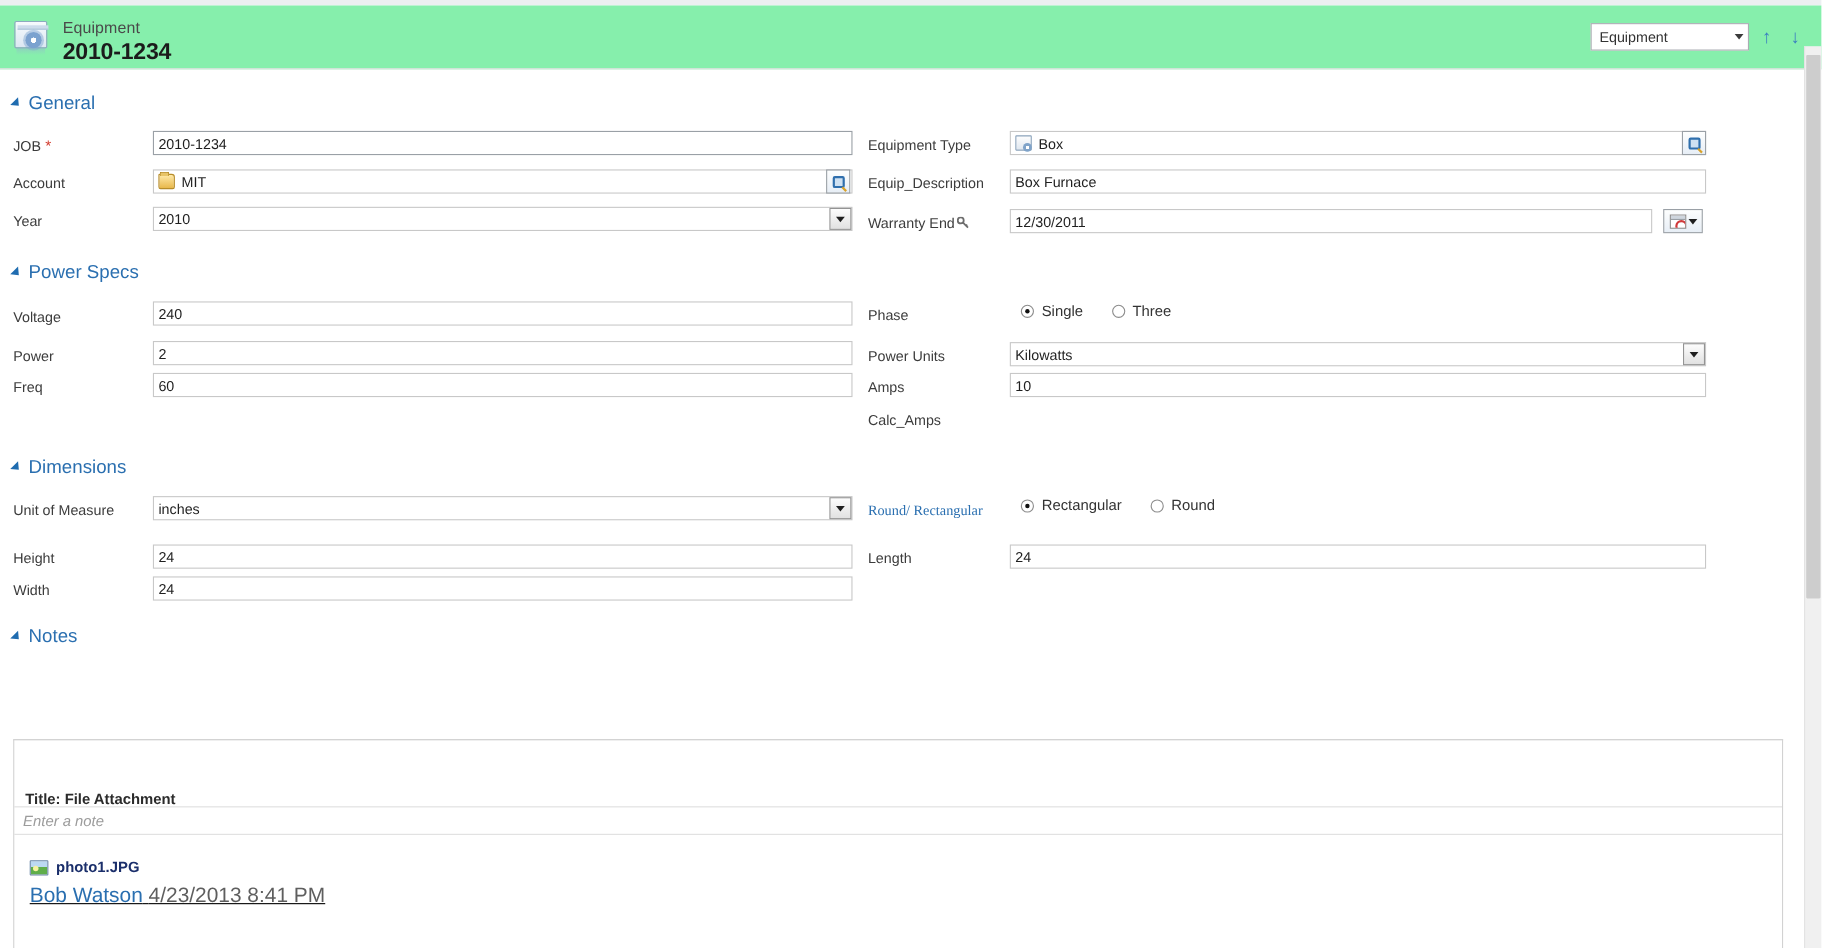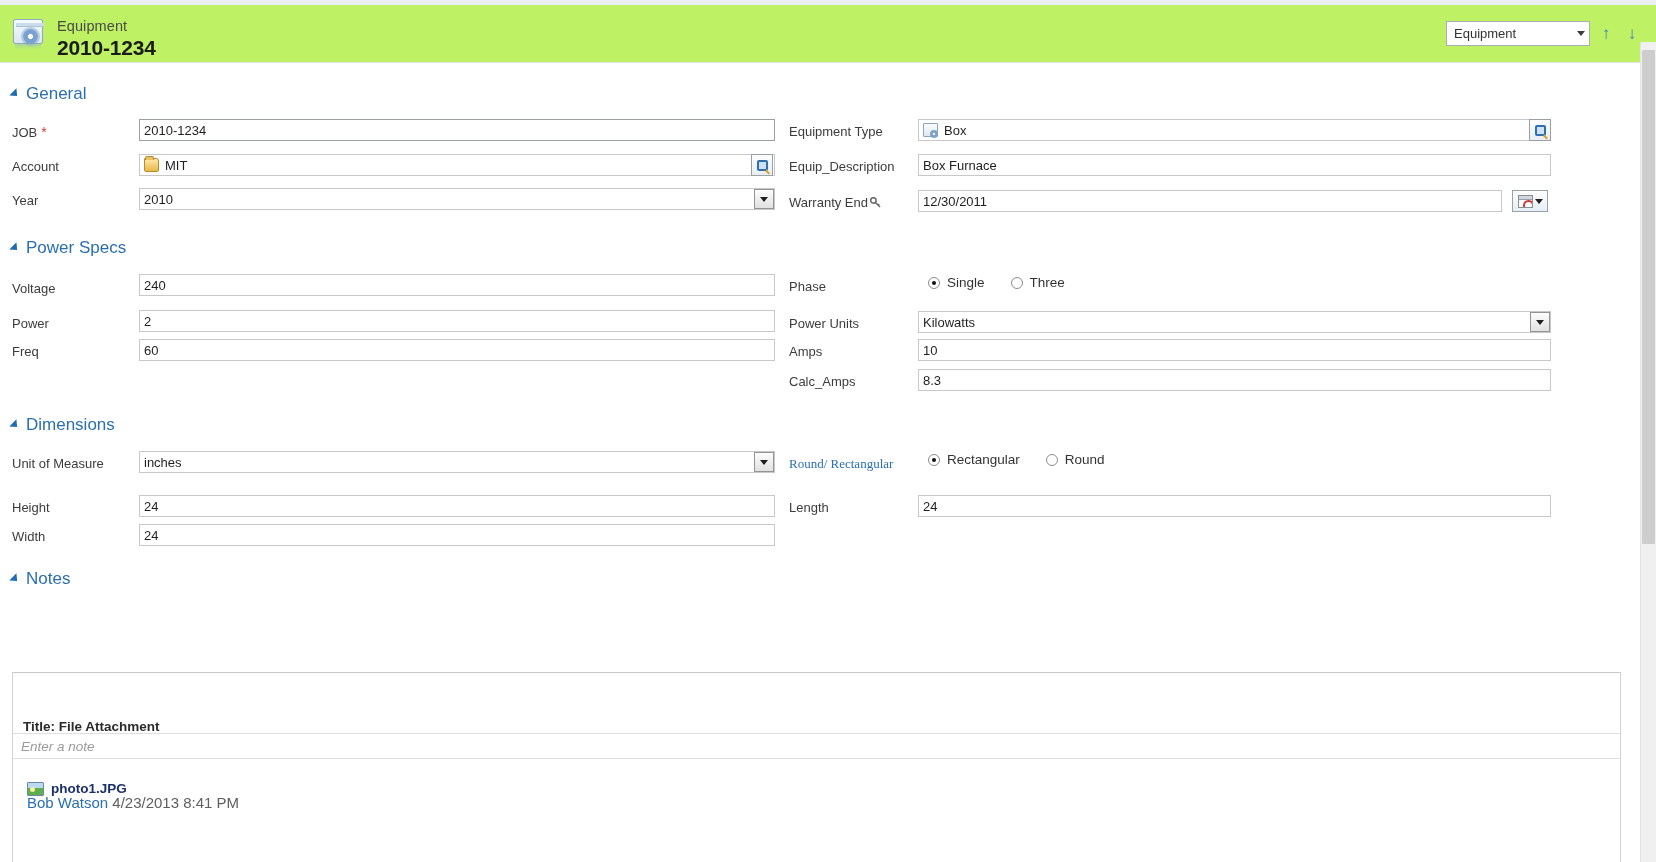--- a/index.html
+++ b/index.html
@@ -12,21 +12,21 @@
   }
   body { position: relative; }
 
   
   .topstrip {
     position: absolute; top: 0; left: 0; width: 1656px; height: 5px;
     background: #eceff1;
   }
   .header {
     position: absolute; top: 5px; left: 0; width: 1656px; height: 58px;
-    background: #bef264;
+    background: #86efac;
     border-bottom: 1px solid #e2e2e2;
   }
   .rec-icon {
     position: absolute; left: 12px; top: 12px; width: 34px; height: 34px;
   }
   .rec-icon .win {
     position: absolute; left: 1px; top: 2px; width: 30px; height: 25px;
     background: linear-gradient(#f6fafd,#dbe7f2);
     border: 1px solid #8fa9c0; border-radius: 2px;
   }
@@ -200,21 +200,21 @@
   .img-ico {
     width: 17px; height: 14px; border: 1px solid #6a86a8;
     background: linear-gradient(#bcd9f2 0 45%, #5fae4a 45% 100%);
     position: relative; border-radius: 1px;
   }
   .img-ico::after {
     content: ""; position: absolute; left: 2px; top: 4px; width: 5px; height: 5px;
     border-radius: 50%; background: #f7f2a0;
   }
   .att-name { font-size: 13.5px; font-weight: bold; color: #1b2f6b; }
-  .att-meta { position: absolute; left: 14px; top: 121px; font-size: 15px; }
+  .att-meta { position: absolute; left: 14px; top: 131px; font-size: 19px; text-decoration: underline; }
   .att-user { color: #2a6fb0; }
   .att-date { color: #5e5e5e; }
 
   
   .vscroll {
     position: absolute; right: 0; top: 42px; width: 16px; height: 820px;
     background: #f0f0f0; border-left: 1px solid #e3e3e3;
   }
   .vthumb {
     position: absolute; left: 1px; top: 8px; width: 13px; height: 494px;
@@ -327,21 +327,20 @@
   <div class="lbl" style="left:789px; top:252px;">Power Units</div>
   <div class="fld" style="left:918px; top:247px; width:633px;">Kilowatts</div>
   <div class="dd-btn" style="left:1530px; top:248px;">
     <span class="caret-dn"></span>
   </div>
 
   <div class="lbl" style="left:789px; top:280px;">Amps</div>
   <div class="fld" style="left:918px; top:275px; width:633px;">10</div>
 
   <div class="lbl" style="left:789px; top:310px;">Calc_Amps</div>
-  <div class="fld" style="left:918px; top:305px; width:633px;">8.3</div>
 
   <div class="section-head" style="left:12px; top:351px;">
     <span class="tri"></span>
     <span>Dimensions</span>
   </div>
 
   <div class="lbl" style="left:12px; top:392px;">Unit of Measure</div>
   <div class="fld" style="left:139px; top:387px; width:636px;">inches</div>
   <div class="dd-btn" style="left:754px; top:388px;">
     <span class="caret-dn"></span>

